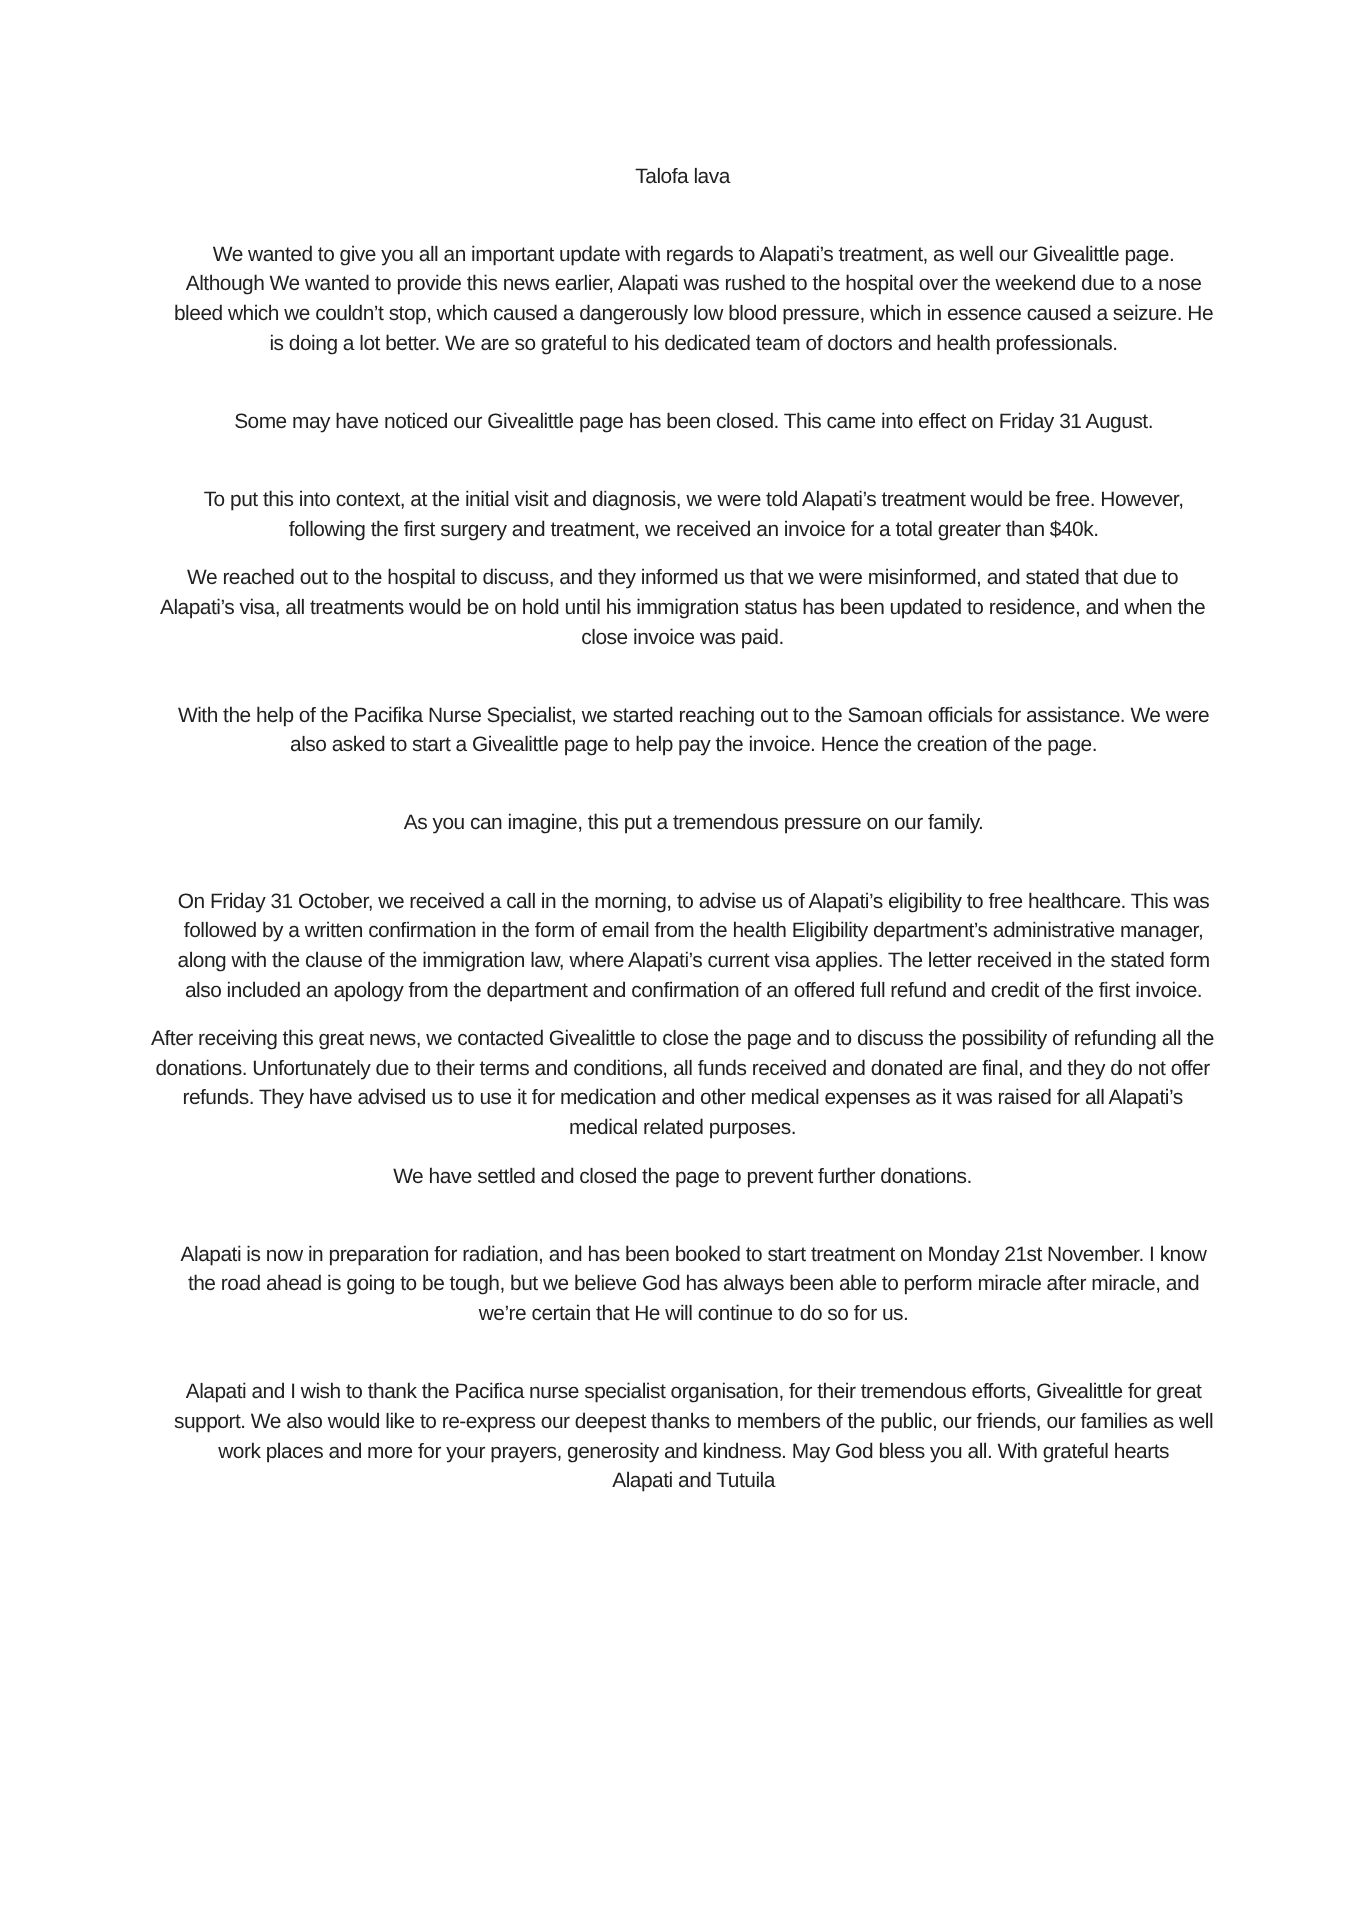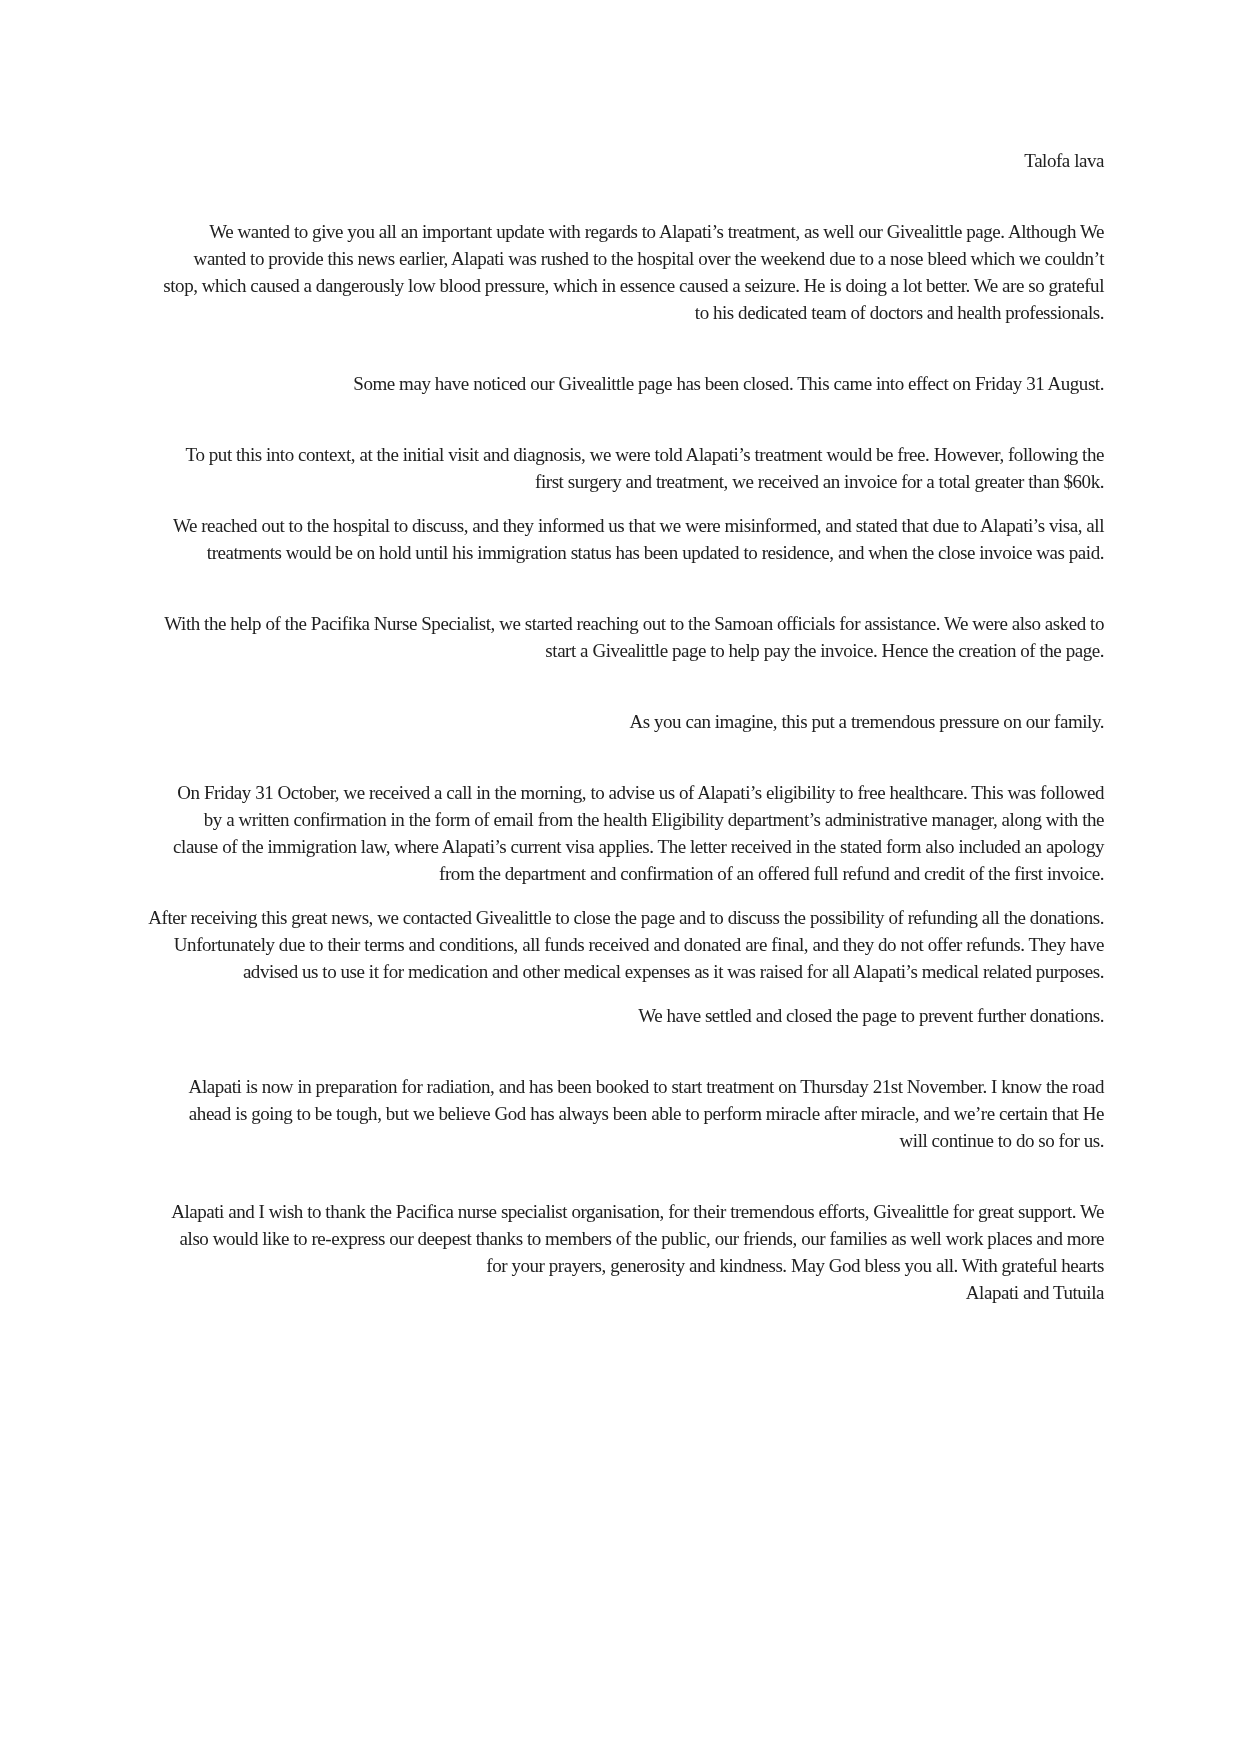--- a/index.html
+++ b/index.html
@@ -16,54 +16,53 @@
     padding: 147px 137px 0 137px;
     font-family: "Liberation Sans", sans-serif;
     font-size: 19px;
     line-height: 27px;
     letter-spacing: -0.45px;
     color: #212121;
     overflow: hidden;
   }
   .para {
     margin: 0 0 17px 0;
-    text-align: right;
+    text-align: center;
     white-space: normal;
-    font-family: Liberation Serif, serif;
   }
   
   .gap {
     margin-top: 44px;
     margin-left: 20px;
   }
 </style>
 </head>
 <body>
 
 <div class="page">
 
   <p class="para">Talofa lava</p>
 
   <p class="para gap">We wanted to give you all an important update with regards to Alapati’s treatment, as well our Givealittle page. Although We wanted to provide this news earlier, Alapati was rushed to the hospital over the weekend due to a nose bleed which we couldn’t stop, which caused a dangerously low blood pressure, which in essence caused a seizure. He is doing a lot better. We are so grateful to his dedicated team of doctors and health professionals.</p>
 
   <p class="para gap">Some may have noticed our Givealittle page has been closed. This came into effect on Friday 31 August.</p>
 
-  <p class="para gap">To put this into context, at the initial visit and diagnosis, we were told Alapati’s treatment would be free. However, following the first surgery and treatment, we received an invoice for a total greater than $60k.</p>
+  <p class="para gap">To put this into context, at the initial visit and diagnosis, we were told Alapati’s treatment would be free. However, following the first surgery and treatment, we received an invoice for a total greater than $40k.</p>
 
   <p class="para">We reached out to the hospital to discuss, and they informed us that we were misinformed, and stated that due to Alapati’s visa, all treatments would be on hold until his immigration status has been updated to residence, and when the close invoice was paid.</p>
 
   <p class="para gap">With the help of the Pacifika Nurse Specialist, we started reaching out to the Samoan officials for assistance. We were also asked to start a Givealittle page to help pay the invoice. Hence the creation of the page.</p>
 
   <p class="para gap">As you can imagine, this put a tremendous pressure on our family.</p>
 
   <p class="para gap">On Friday 31 October, we received a call in the morning, to advise us of Alapati’s eligibility to free healthcare. This was followed by a written confirmation in the form of email from the health Eligibility department’s administrative manager, along with the clause of the immigration law, where Alapati’s current visa applies.  The letter received in the stated form also included an apology from the department and confirmation of an offered full refund and credit of the first invoice.</p>
 
 
   <p class="para">After receiving this great news, we contacted Givealittle to close the page and to discuss the possibility of refunding all the donations. Unfortunately due to their terms and conditions, all funds received and donated are final, and they do not offer refunds. They have advised us to use it for medication and other medical expenses as it was raised for all Alapati’s medical related purposes.</p>
 
   <p class="para">We have settled and closed the page to prevent further donations.</p>
 
-  <p class="para gap">Alapati is now in preparation for radiation, and has been booked to start treatment on Thursday 21st November. I know the road ahead is going to be tough, but we believe God has always been able to perform miracle after miracle, and we’re certain that He will continue to do so for us.</p>
+  <p class="para gap">Alapati is now in preparation for radiation, and has been booked to start treatment on Monday 21st November. I know the road ahead is going to be tough, but we believe God has always been able to perform miracle after miracle, and we’re certain that He will continue to do so for us.</p>
 
   <p class="para gap"><span>Alapati and I wish to thank the Pacifica nurse specialist organisation, for their tremendous efforts, Givealittle for great support. We also would like to re-express our deepest thanks to members of the public, our friends, our families as well work places and more for your prayers, generosity and kindness. May God bless you all. With grateful hearts</span><br>
     <span>Alapati and Tutuila</span></p>
 
 </div>
 
 </body></html>

